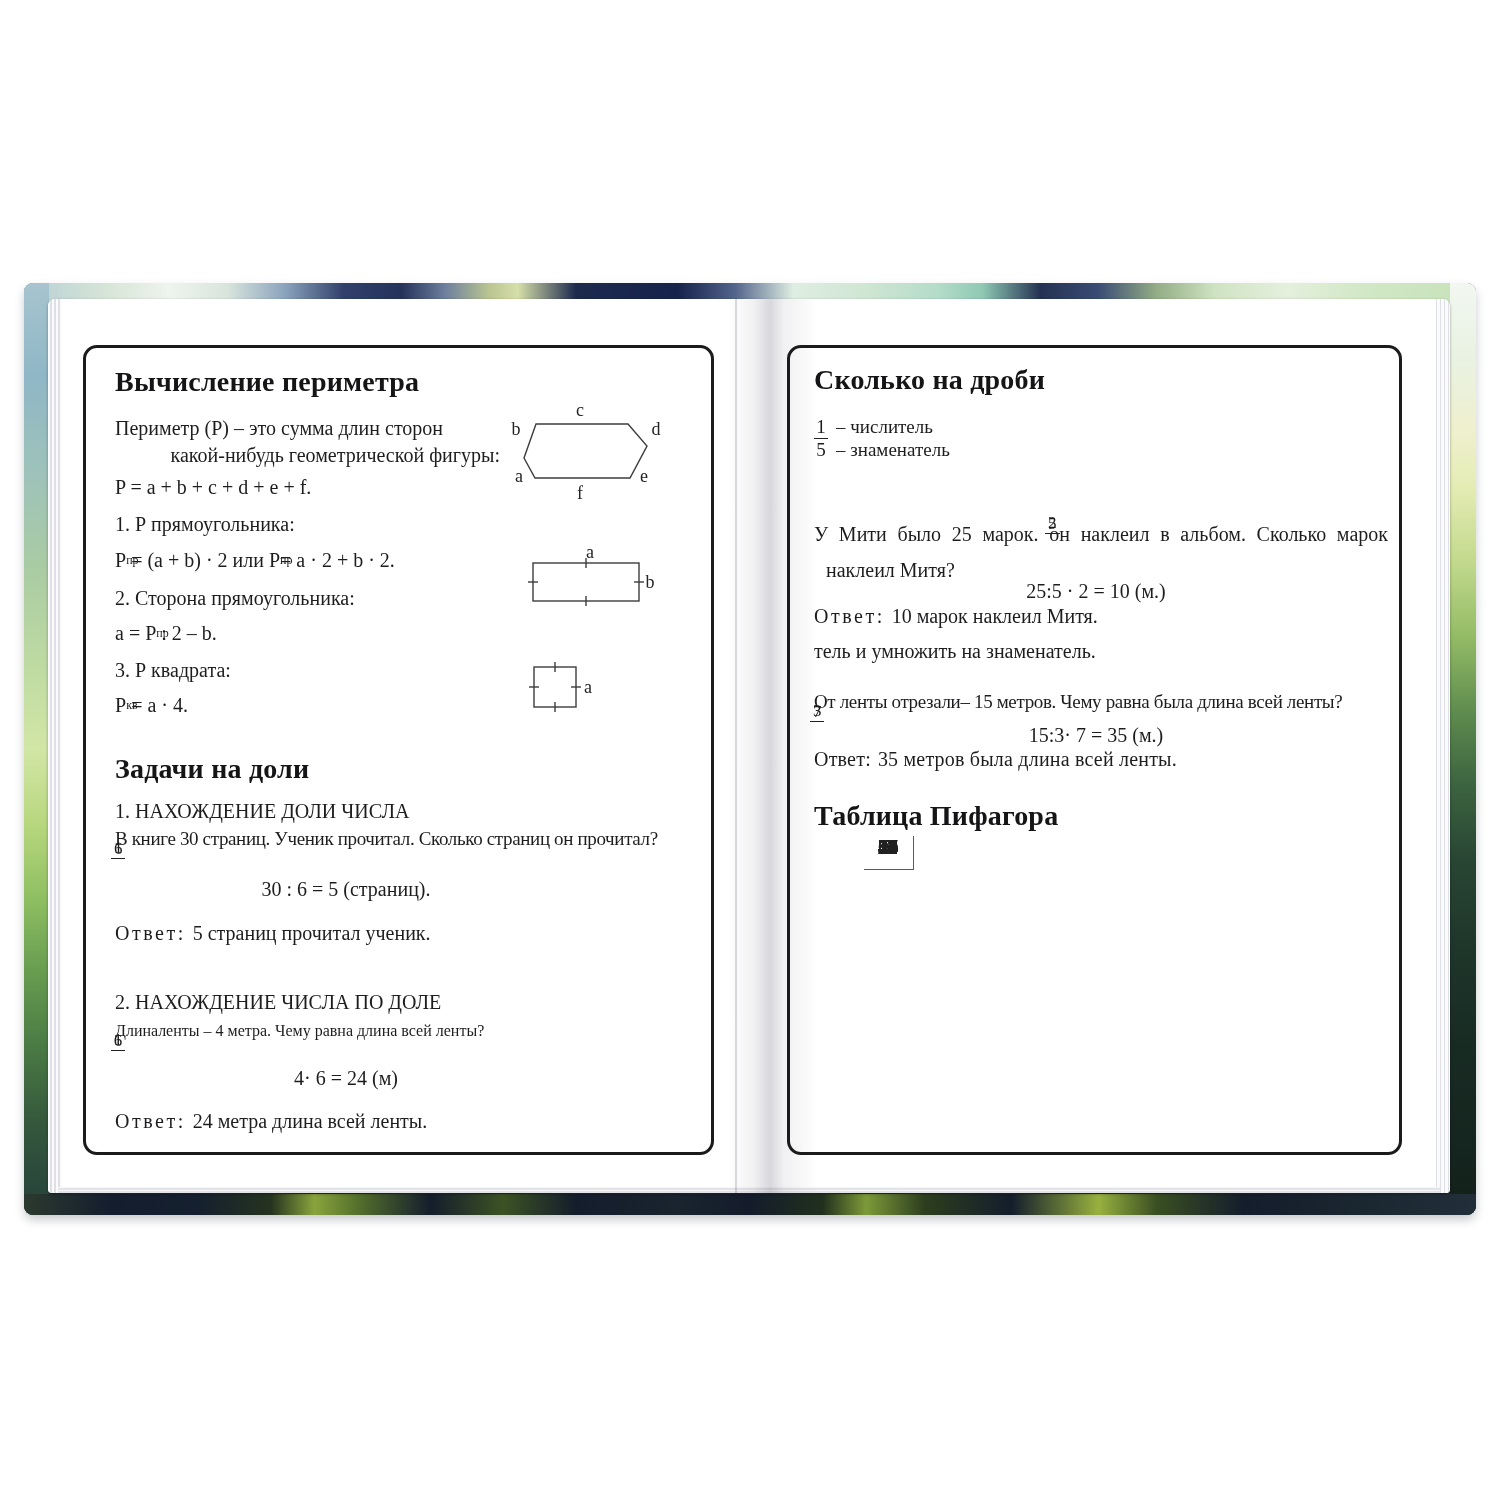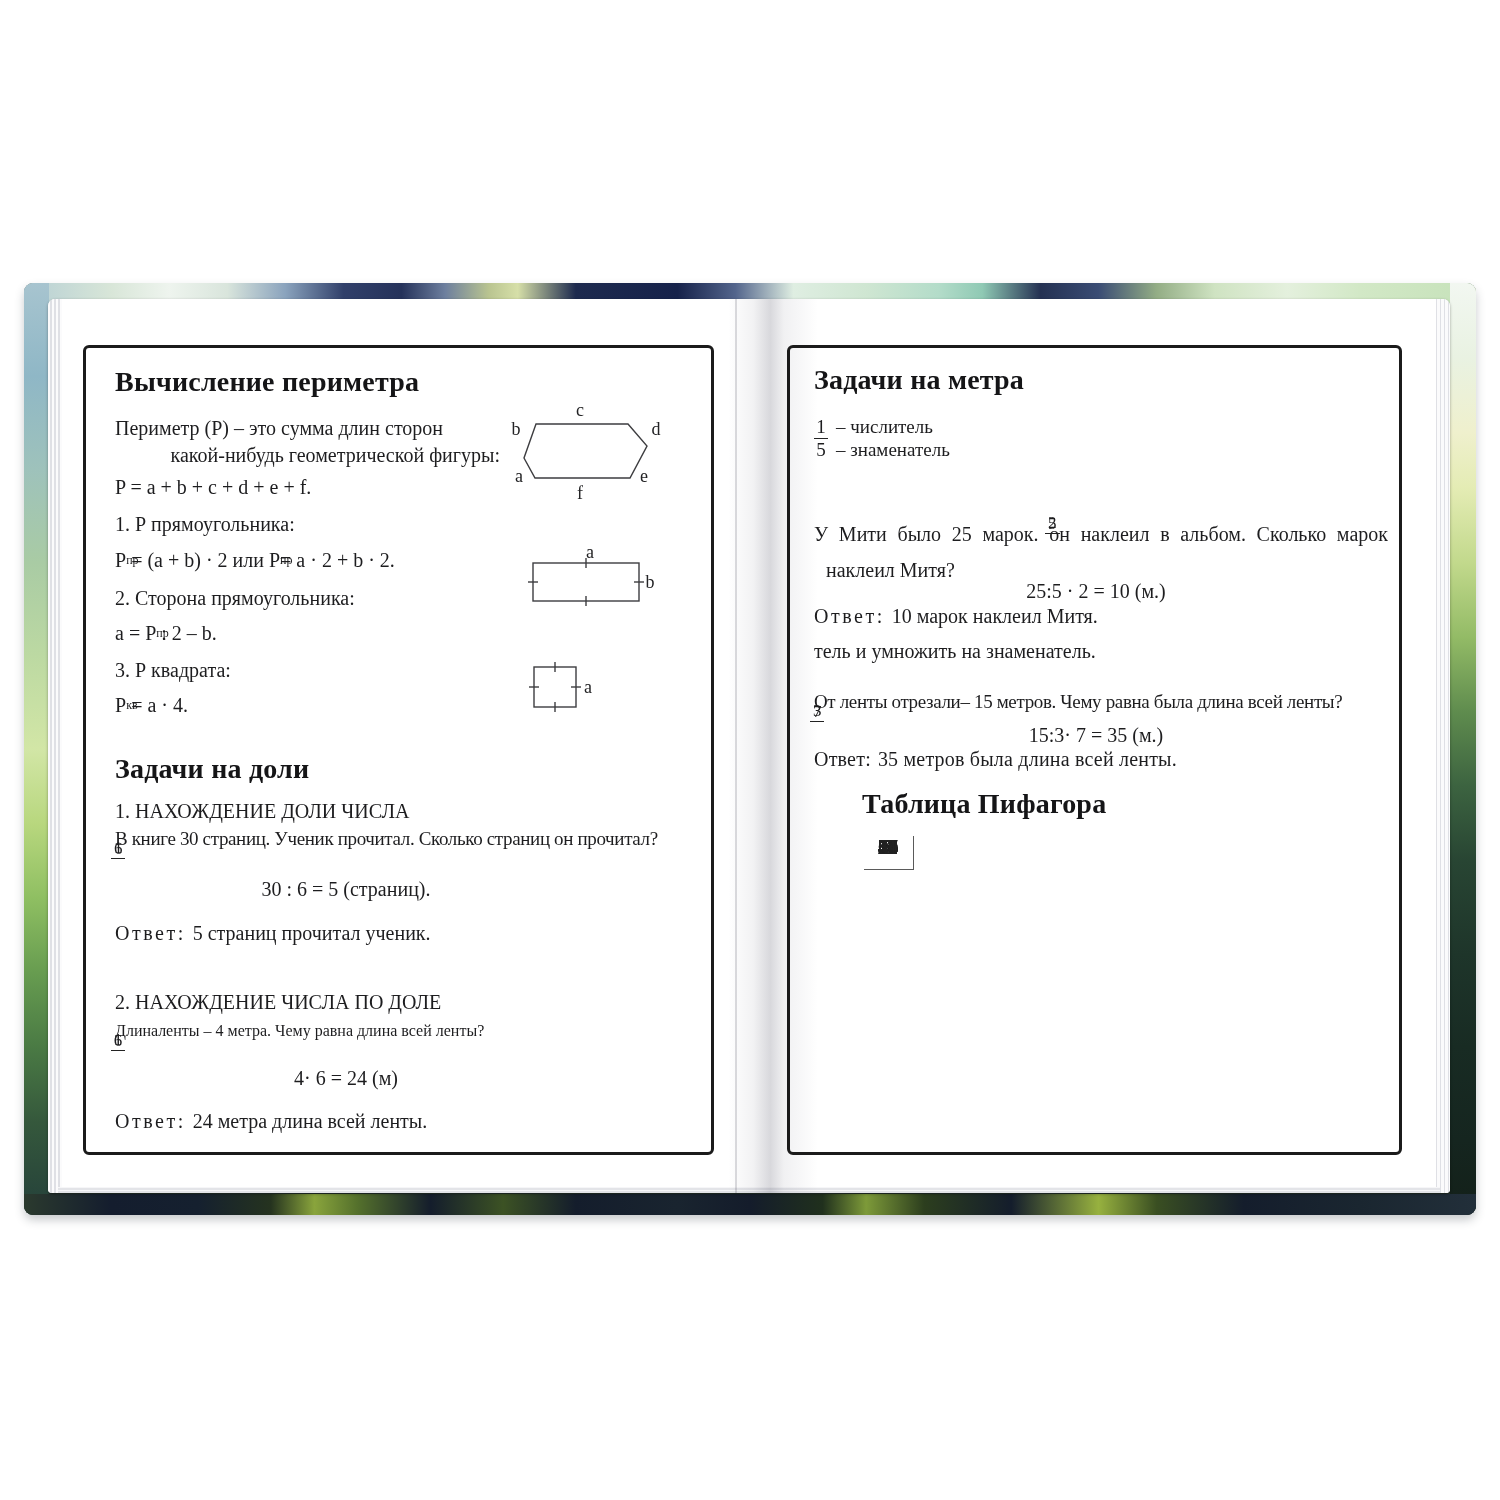--- a/index.html
+++ b/index.html
@@ -68,21 +68,21 @@
     background:linear-gradient(90deg,rgba(70,70,90,0) 0%,rgba(70,70,90,.07) 28%,
       rgba(60,60,80,.20) 47%,rgba(70,70,90,.08) 62%,rgba(70,70,90,0) 100%);
   }
   .spine-line {
     position:absolute; left:687px; top:0; bottom:0; width:1.5px;
     background:rgba(40,40,55,.16);
   }
   
   .frame {
     position:absolute; top:345px; height:810px; box-sizing:border-box;
-    border:3px solid #1b1b1b; border-radius:6px;
+    border:3px solid #1b1b1b; border-radius:14px;
   }
   .frame-left  { left:83px;  width:631px; }
   .frame-right { left:787px; width:615px; }
   .frame * { position:absolute; }
   h2.sec-title {
     margin:0; font-size:28px; font-weight:bold; letter-spacing:.2px; color:#151517;
     white-space:nowrap;
   }
   .body-line { font-size:20px; line-height:27px; white-space:nowrap; }
   .multi { white-space:normal; }
@@ -196,21 +196,21 @@
           <span class="num">1</span>
           <span class="den">6</span>
         </span> ленты – 4 метра. Чему равна длина всей ленты?</div>
     <div class="eq" style="left:25px; top:719px; width:470px;">4· 6 = 24 (м)</div>
     <div class="answer" style="left:29px; top:762px;">
       <span class="alabel" style="position:static;">Ответ:</span><span style="position:static;">24 метра длина всей ленты.</span>
     </div>
   </div>
 
   <div class="frame frame-right">
-    <h2 class="sec-title" style="left:24px; top:16px;">Задачи на метра</h2>
+    <h2 class="sec-title" style="left:24px; top:16px;">Сколько на дроби</h2>
 
     <div class="legend" style="left:24px; top:68px;">
       <div class="row">
         <span class="digit n" style="position:static;">1</span>
         <span class="lab" style="position:static;">– числитель</span>
       </div>
       <div class="row">
         <span class="digit" style="position:static;">5</span>
         <span class="lab" style="position:static;">– знаменатель</span>
       </div>
@@ -233,21 +233,21 @@
 
     <div class="fline tight" style="left:24px; top:331px;">От ленты отрезали <span class="frac">
           <span class="num">3</span>
           <span class="den">7</span>
         </span> – 15 метров. Чему равна была длина всей ленты?</div>
     <div class="eq" style="left:20px; top:376px; width:572px;">15:3· 7 = 35 (м.)</div>
     <div class="answer" style="left:24px; top:400px; letter-spacing:.2px;">
       <span style="position:static; margin-right:7px;">Ответ:</span><span style="position:static;">35 метров была длина всей ленты.</span>
     </div>
 
-    <h2 class="sec-title" style="left:24px; top:440px;margin-left:48px;">Таблица Пифагора</h2>
+    <h2 class="sec-title" style="left:24px; top:452px;">Таблица Пифагора</h2>
 
     <table class="pyth" style="left:74px; top:488px;">
         <thead>
           <tr>
             <th></th>
             <th>2</th>
             <th>3</th>
             <th>4</th>
             <th>5</th>
             <th>6</th>

